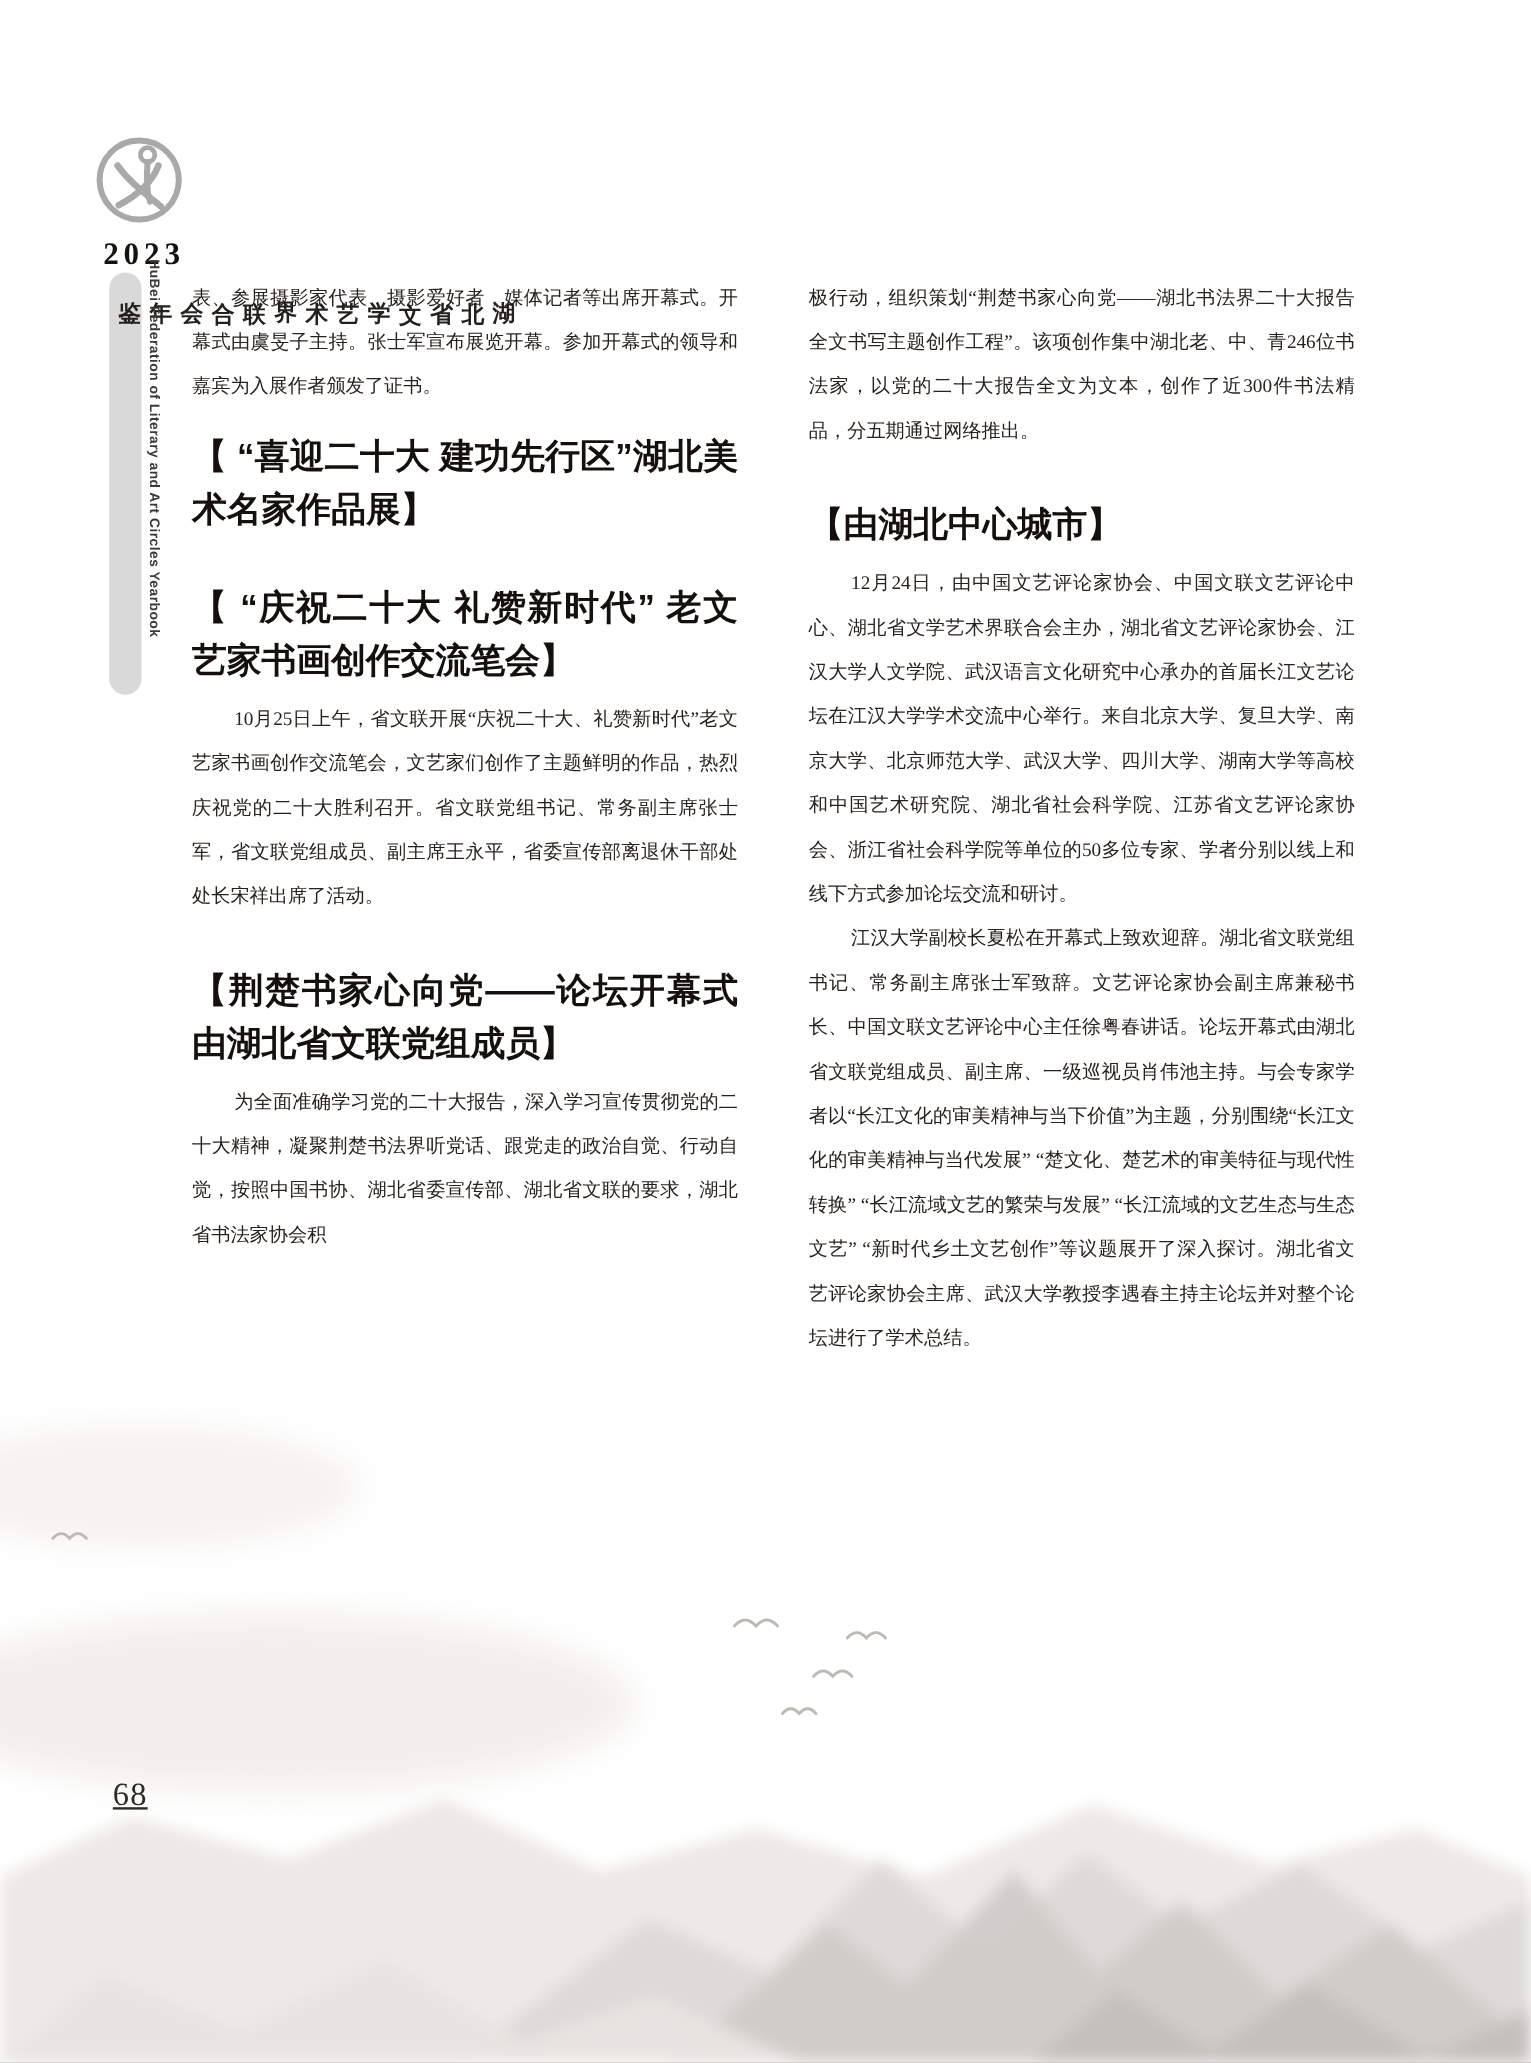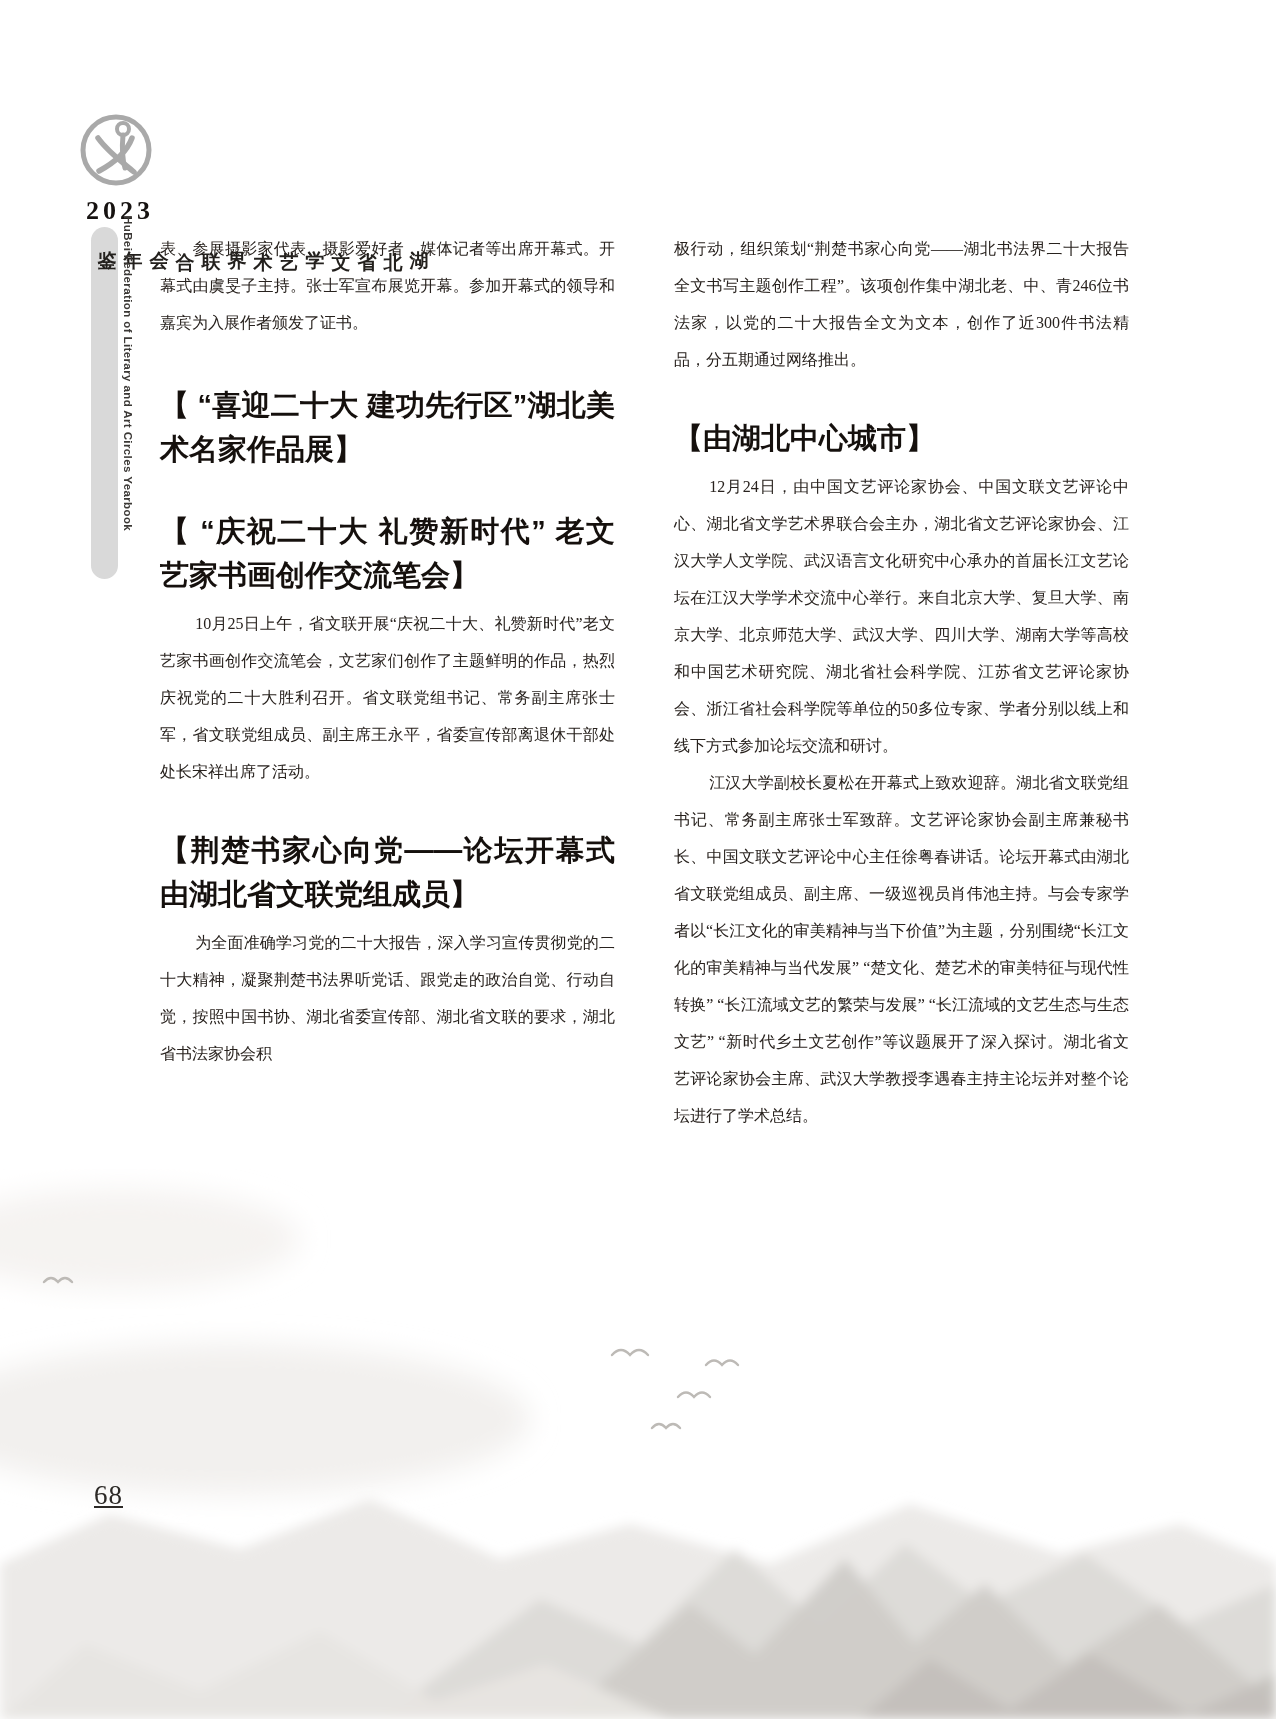--- a/index.html
+++ b/index.html
@@ -46,21 +46,21 @@
     text-align:justify;text-indent:2.2em;
     font-family:"Liberation Serif",serif;
   }
   p.noind{text-indent:0;}
   h2.entry{
     margin:38px 0 8px 0;
     font-family:"Liberation Sans",sans-serif;
     font-weight:700;font-size:29px;line-height:44px;color:#15100d;
     text-align:justify;
   }
-  h2.first{margin-top:42px;}
+  h2.first{margin-top:18px;}
   
   .page-number{
     position:absolute;left:94px;top:1480px;z-index:2;
     font-family:"Liberation Serif",serif;font-size:27px;color:#2d2a27;
     letter-spacing:1px;
     text-decoration:underline;
   }
 </style>
 </head>
 <body>

